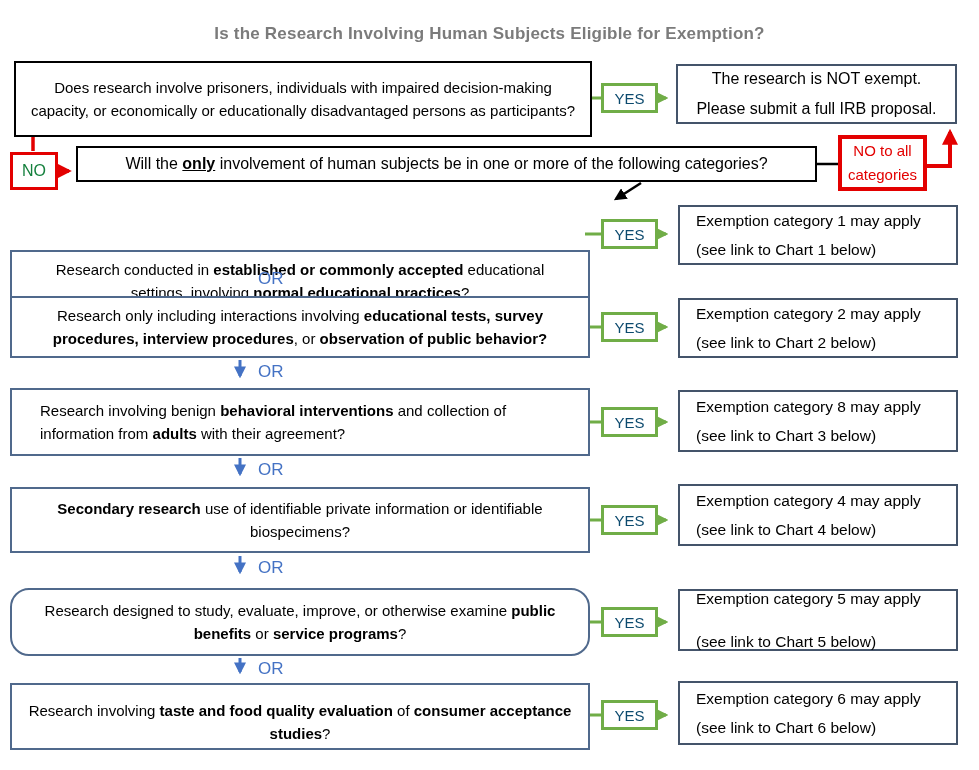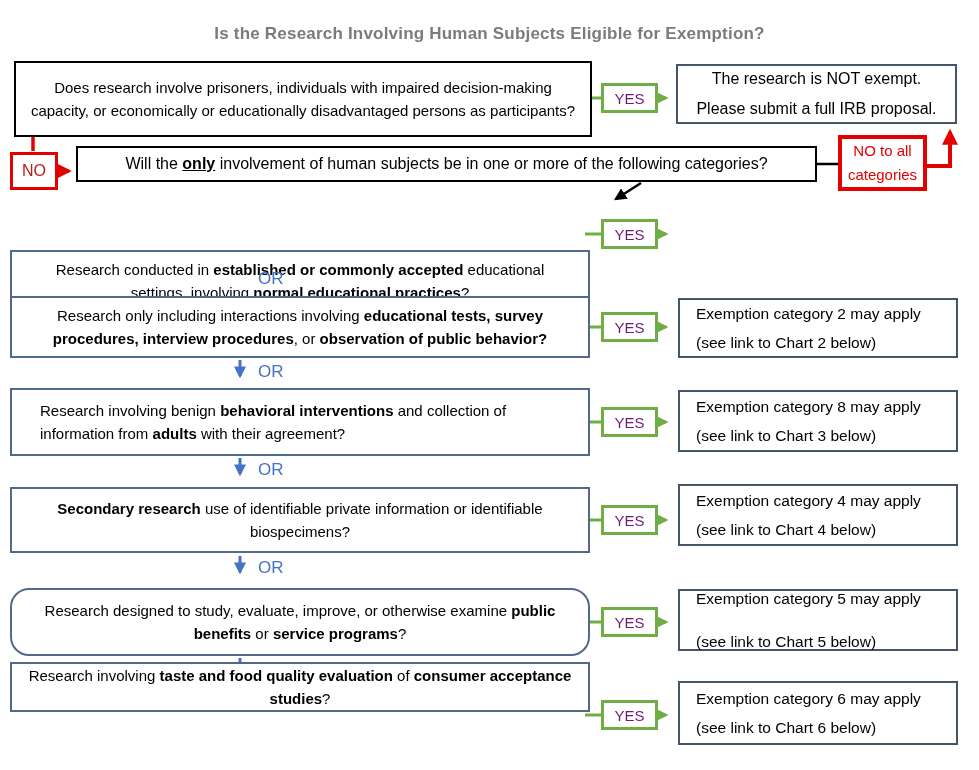--- a/index.html
+++ b/index.html
@@ -17,26 +17,26 @@
     font-size:17px;font-weight:bold;color:#7b7b7b;letter-spacing:.2px;
   }
   .box{
     position:absolute;box-sizing:border-box;background:#ffffff;
     display:flex;align-items:center;justify-content:center;
     text-align:center;font-size:15px;line-height:1.55;padding:3px 14px;
   }
   .black-border{border:2px solid #000000;}
   .q-border{border:2px solid #50698c;}
   .r-border{border:2px solid #44546a;}
-  .red-border{border:3px solid #e30000;color:#b91c1c;text-align:center;}
+  .red-border{border:3px solid #e30000;color:#15803d;text-align:center;}
   .red-border-thick{border:4px solid #e30000;color:#e30000;}
   .align-left{justify-content:flex-end;text-align:left;}
   .yes-badge{
     position:absolute;box-sizing:border-box;background:#fff;
-    border:3px solid #70ad47;color:#701a75;
+    border:3px solid #70ad47;color:#0c4a6e;
     width:57px;height:30px;display:flex;align-items:center;justify-content:center;
     font-size:15px;
   }
   .result{
     position:absolute;box-sizing:border-box;background:#fff;
     border:2px solid #44546a;width:280px;
     display:flex;flex-direction:column;justify-content:center;align-items:flex-start;
     text-align:left;font-size:15.5px;line-height:1.9;padding:0 8px 0 16px;
   }
   .not-exempt{
@@ -110,20 +110,24 @@
   <div class="box red-border-thick" style="left:838px;top:135px;width:89px;height:56px;line-height:1.6;padding:2px 6px;">
     <span>NO to all categories</span>
   </div>
 
   <div class="box q-border" style="left:10px;top:202px;width:580px;height:62px;margin-top:48px;">
     <span><span>Research conducted in </span><span style="font-weight: bold;">established or commonly accepted</span><span> educational settings, involving </span><span style="font-weight: bold;">normal educational practices</span><span>?</span></span>
   </div>
   <div class="yes-badge" style="left:601px;top:219px;">
     <span>YES</span>
   </div>
+  <div class="result" style="left:678px;top:205px;height:60px;">
+    <div>Exemption category 1 may apply</div>
+    <div>(see link to Chart 1 below)</div>
+  </div>
   <div class="or-label" style="left:258px;top:268px;">
     <span>OR</span>
   </div>
 
   <div class="box q-border" style="left:10px;top:296px;width:580px;height:62px;">
     <span><span>Research only including interactions involving </span><span style="font-weight: bold;">educational tests, survey procedures, interview procedures</span><span>, or </span><span style="font-weight: bold;">observation of public behavior?</span></span>
   </div>
   <div class="yes-badge" style="left:601px;top:312px;">
     <span>YES</span>
   </div>
@@ -170,21 +174,21 @@
     <span>YES</span>
   </div>
   <div class="result" style="left:678px;top:589px;height:62px;gap:14px;">
     <div>Exemption category 5 may apply</div>
     <div>(see link to Chart 5 below)</div>
   </div>
   <div class="or-label" style="left:258px;top:658px;">
     <span>OR</span>
   </div>
 
-  <div class="box q-border" style="left:10px;top:662px;width:580px;height:50px;">
+  <div class="box q-border" style="left:10px;top:683px;width:580px;height:67px;align-items:flex-end;">
     <span><span>Research involving </span><span style="font-weight: bold;">taste and food quality evaluation</span><span> of </span><span style="font-weight: bold;">consumer acceptance studies</span><span>?</span></span>
   </div>
   <div class="yes-badge" style="left:601px;top:700px;">
     <span>YES</span>
   </div>
   <div class="result" style="left:678px;top:681px;height:64px;">
     <div>Exemption category 6 may apply</div>
     <div>(see link to Chart 6 below)</div>
   </div>
 

